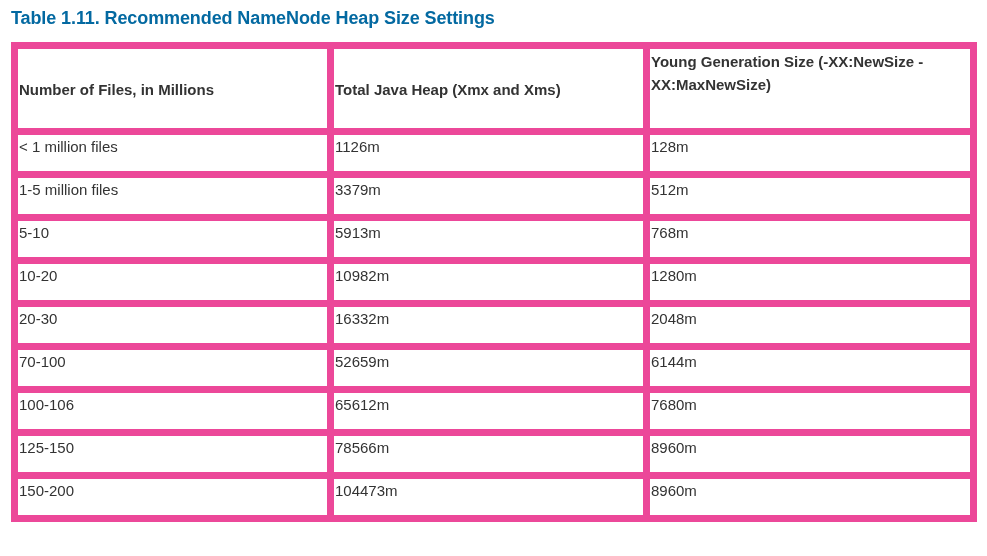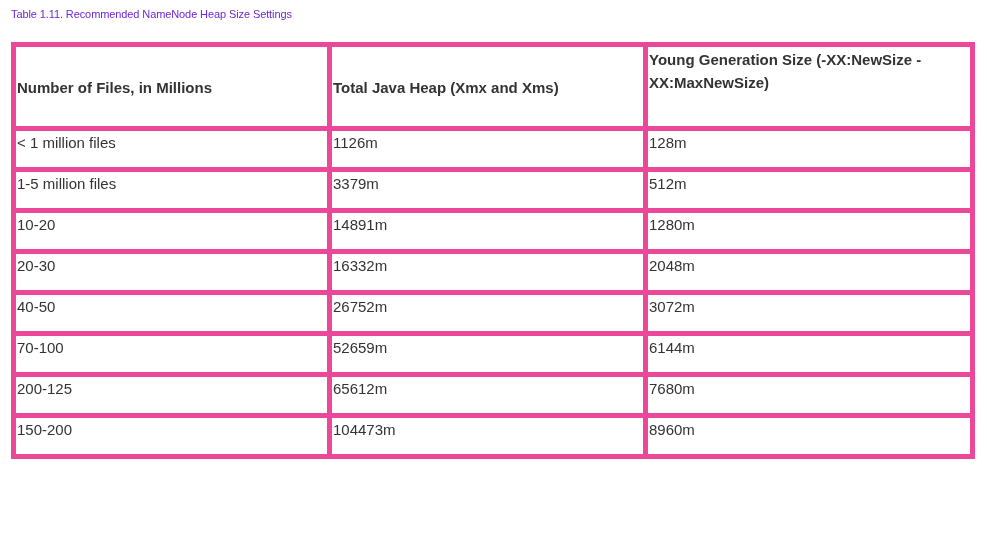--- a/index.html
+++ b/index.html
@@ -12,39 +12,39 @@
       height: 556px;
       position: relative;
       overflow: hidden;
       font-family: "Liberation Sans", sans-serif;
       color: #333333;
     }
     .table-title {
       position: absolute;
       left: 11px;
       top: 8px;
-      font-size: 11px;
-      font-weight: normal;
-      color: #6d28d9;
+      font-size: 18px;
+      font-weight: bold;
+      color: #0369a1;
       letter-spacing: -0.1px;
     }
     .heap-table {
       position: absolute;
       left: 11px;
       top: 42px;
       width: 963px;
       border-collapse: collapse;
       border: 1.5px solid #333333;
       table-layout: fixed;
       font-size: 15px;
       color: #333333;
     }
     .heap-table th,
     .heap-table td {
-      border: 5px solid #ec4899;
+      border: 7px solid #ec4899;
       vertical-align: top;
       text-align: left;
       padding: 0 1px;
       overflow: hidden;
     }
     .heap-table th {
       font-weight: bold;
       height: 61px;
       line-height: 23px;
       vertical-align: middle;
@@ -88,43 +88,48 @@
       <td>&lt; 1 million files</td>
       <td>1126m</td>
       <td>128m</td>
     </tr>
     <tr>
       <td>1-5 million files</td>
       <td>3379m</td>
       <td>512m</td>
     </tr>
     <tr>
+      <td>5-10</td>
+      <td>5913m</td>
+      <td>768m</td>
+    </tr>
+    <tr>
       <td>10-20</td>
-      <td>14891m</td>
+      <td>10982m</td>
       <td>1280m</td>
     </tr>
     <tr>
       <td>20-30</td>
       <td>16332m</td>
       <td>2048m</td>
     </tr>
     <tr>
-      <td>40-50</td>
-      <td>26752m</td>
-      <td>3072m</td>
-    </tr>
-    <tr>
       <td>70-100</td>
       <td>52659m</td>
       <td>6144m</td>
     </tr>
     <tr>
-      <td>200-125</td>
+      <td>100-106</td>
       <td>65612m</td>
       <td>7680m</td>
+    </tr>
+    <tr>
+      <td>125-150</td>
+      <td>78566m</td>
+      <td>8960m</td>
     </tr>
     <tr>
       <td>150-200</td>
       <td>104473m</td>
       <td>8960m</td>
     </tr>
   </tbody>
 </table>
 
 </body></html>

